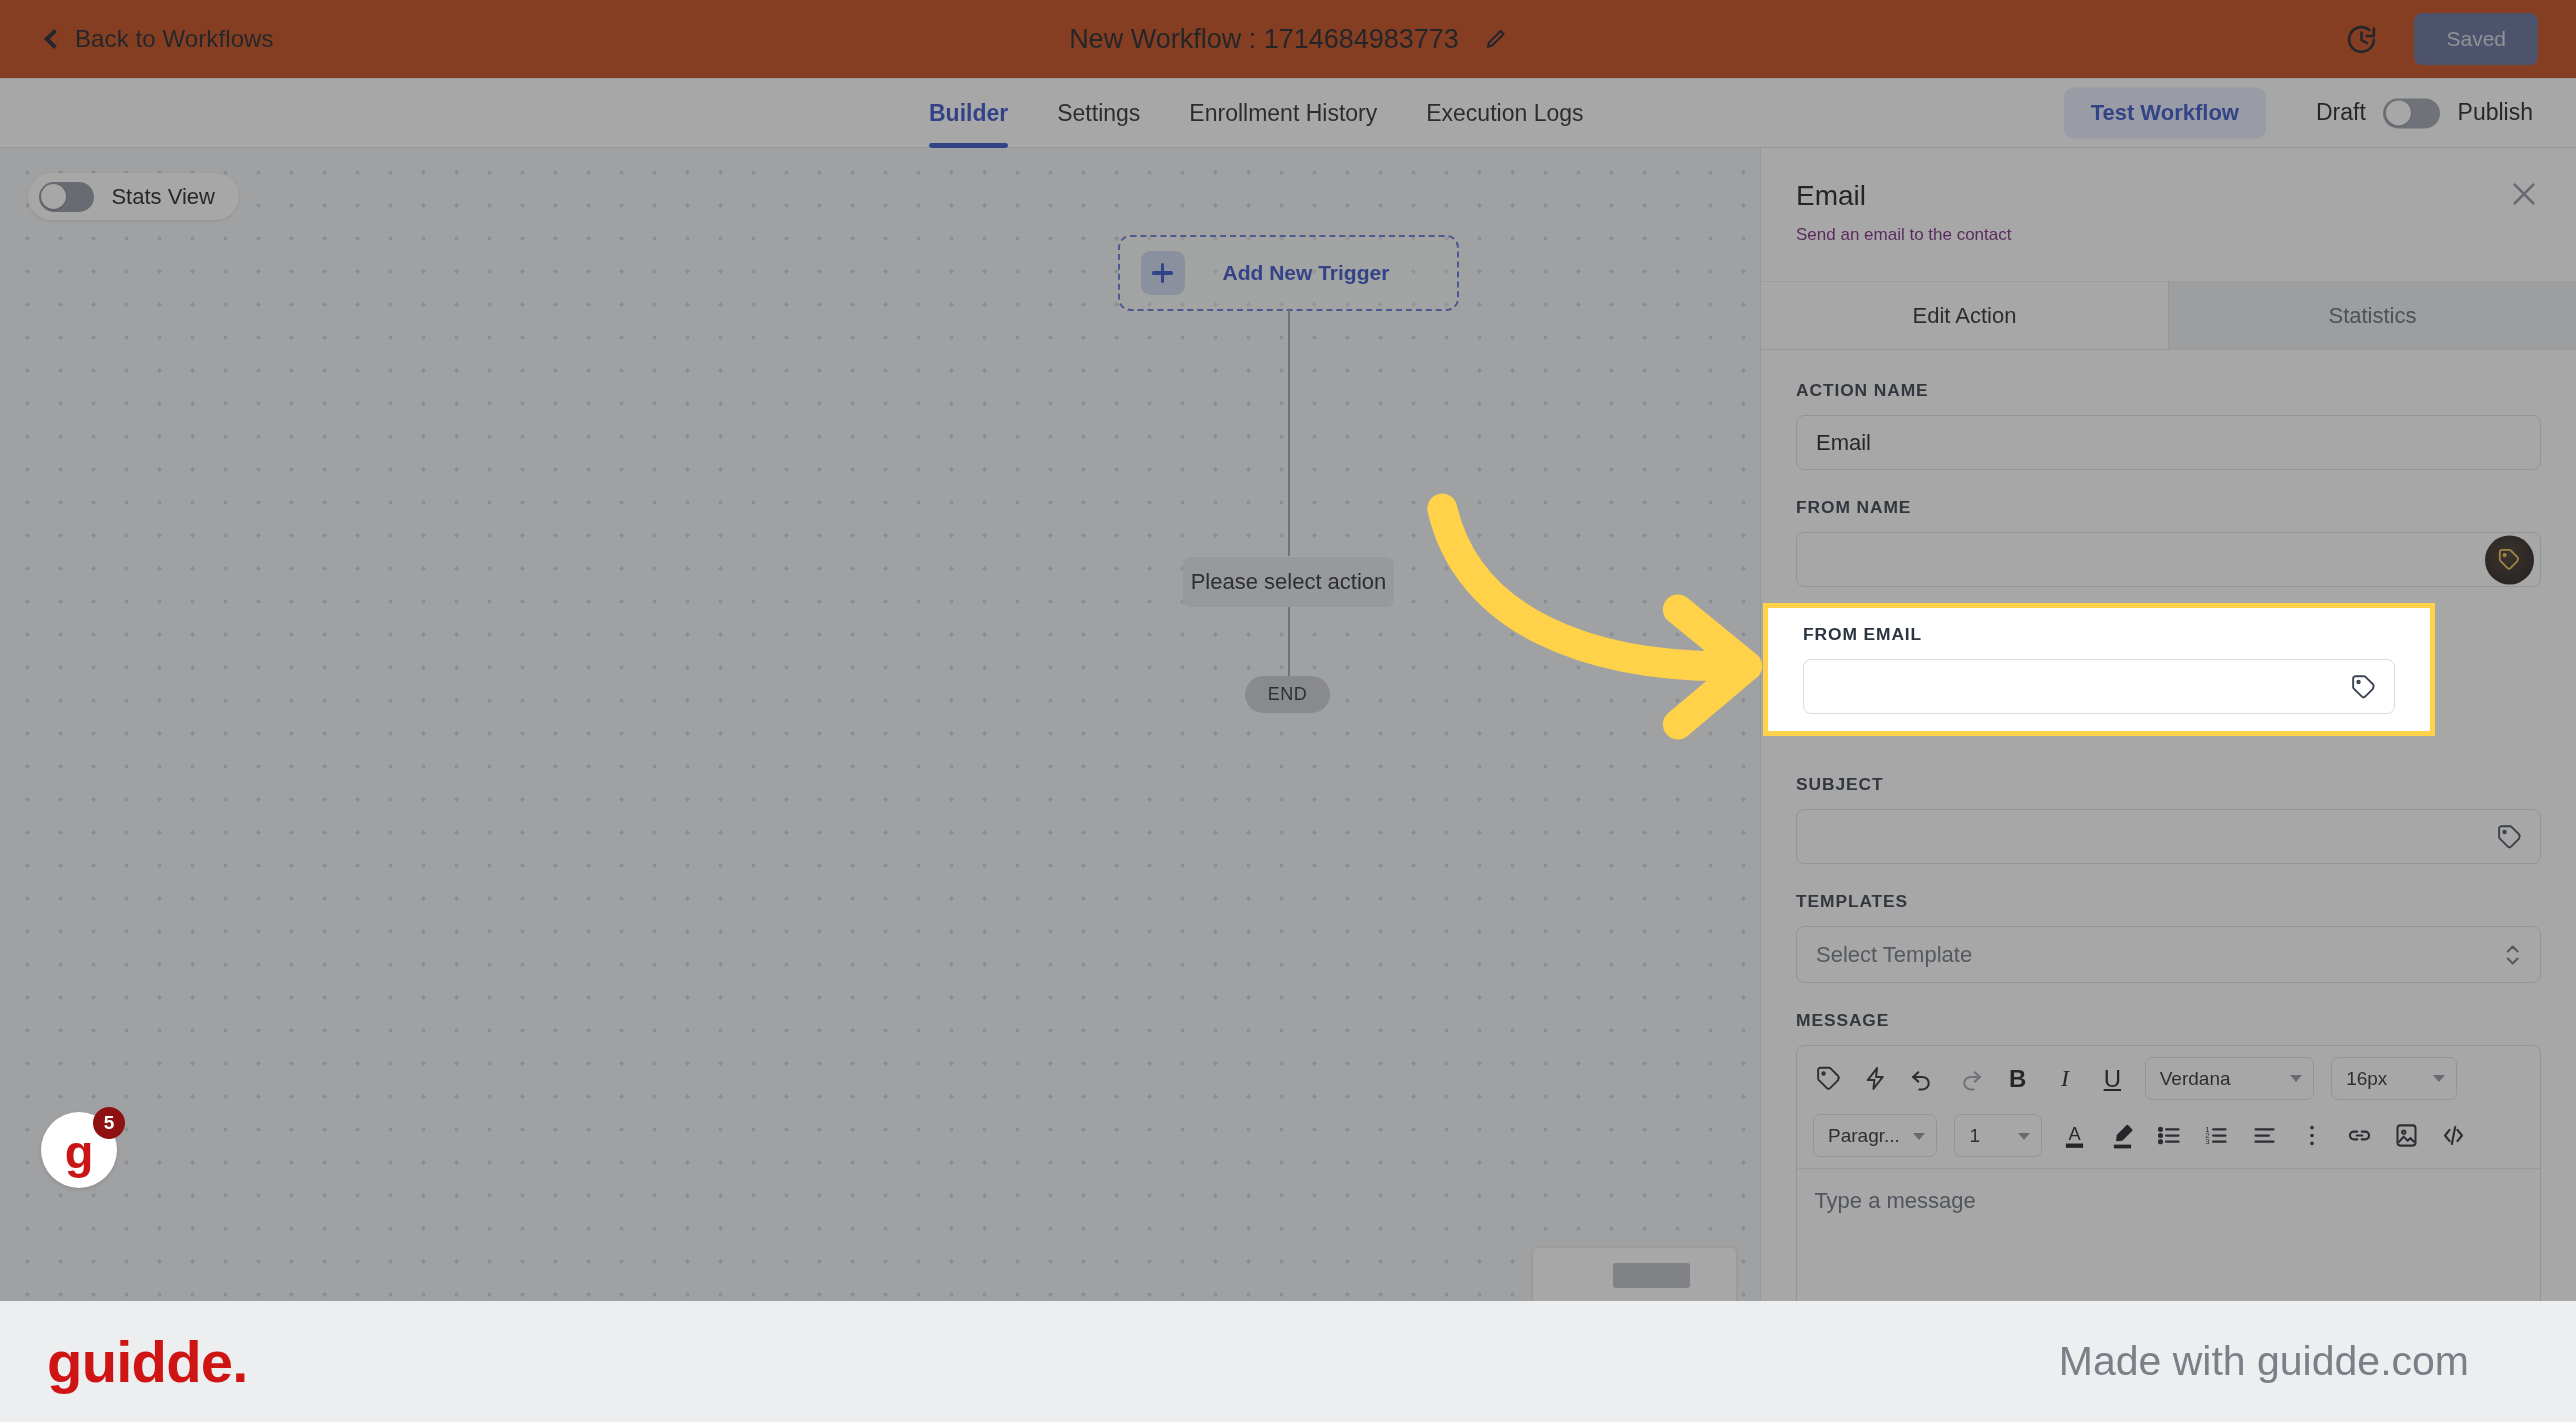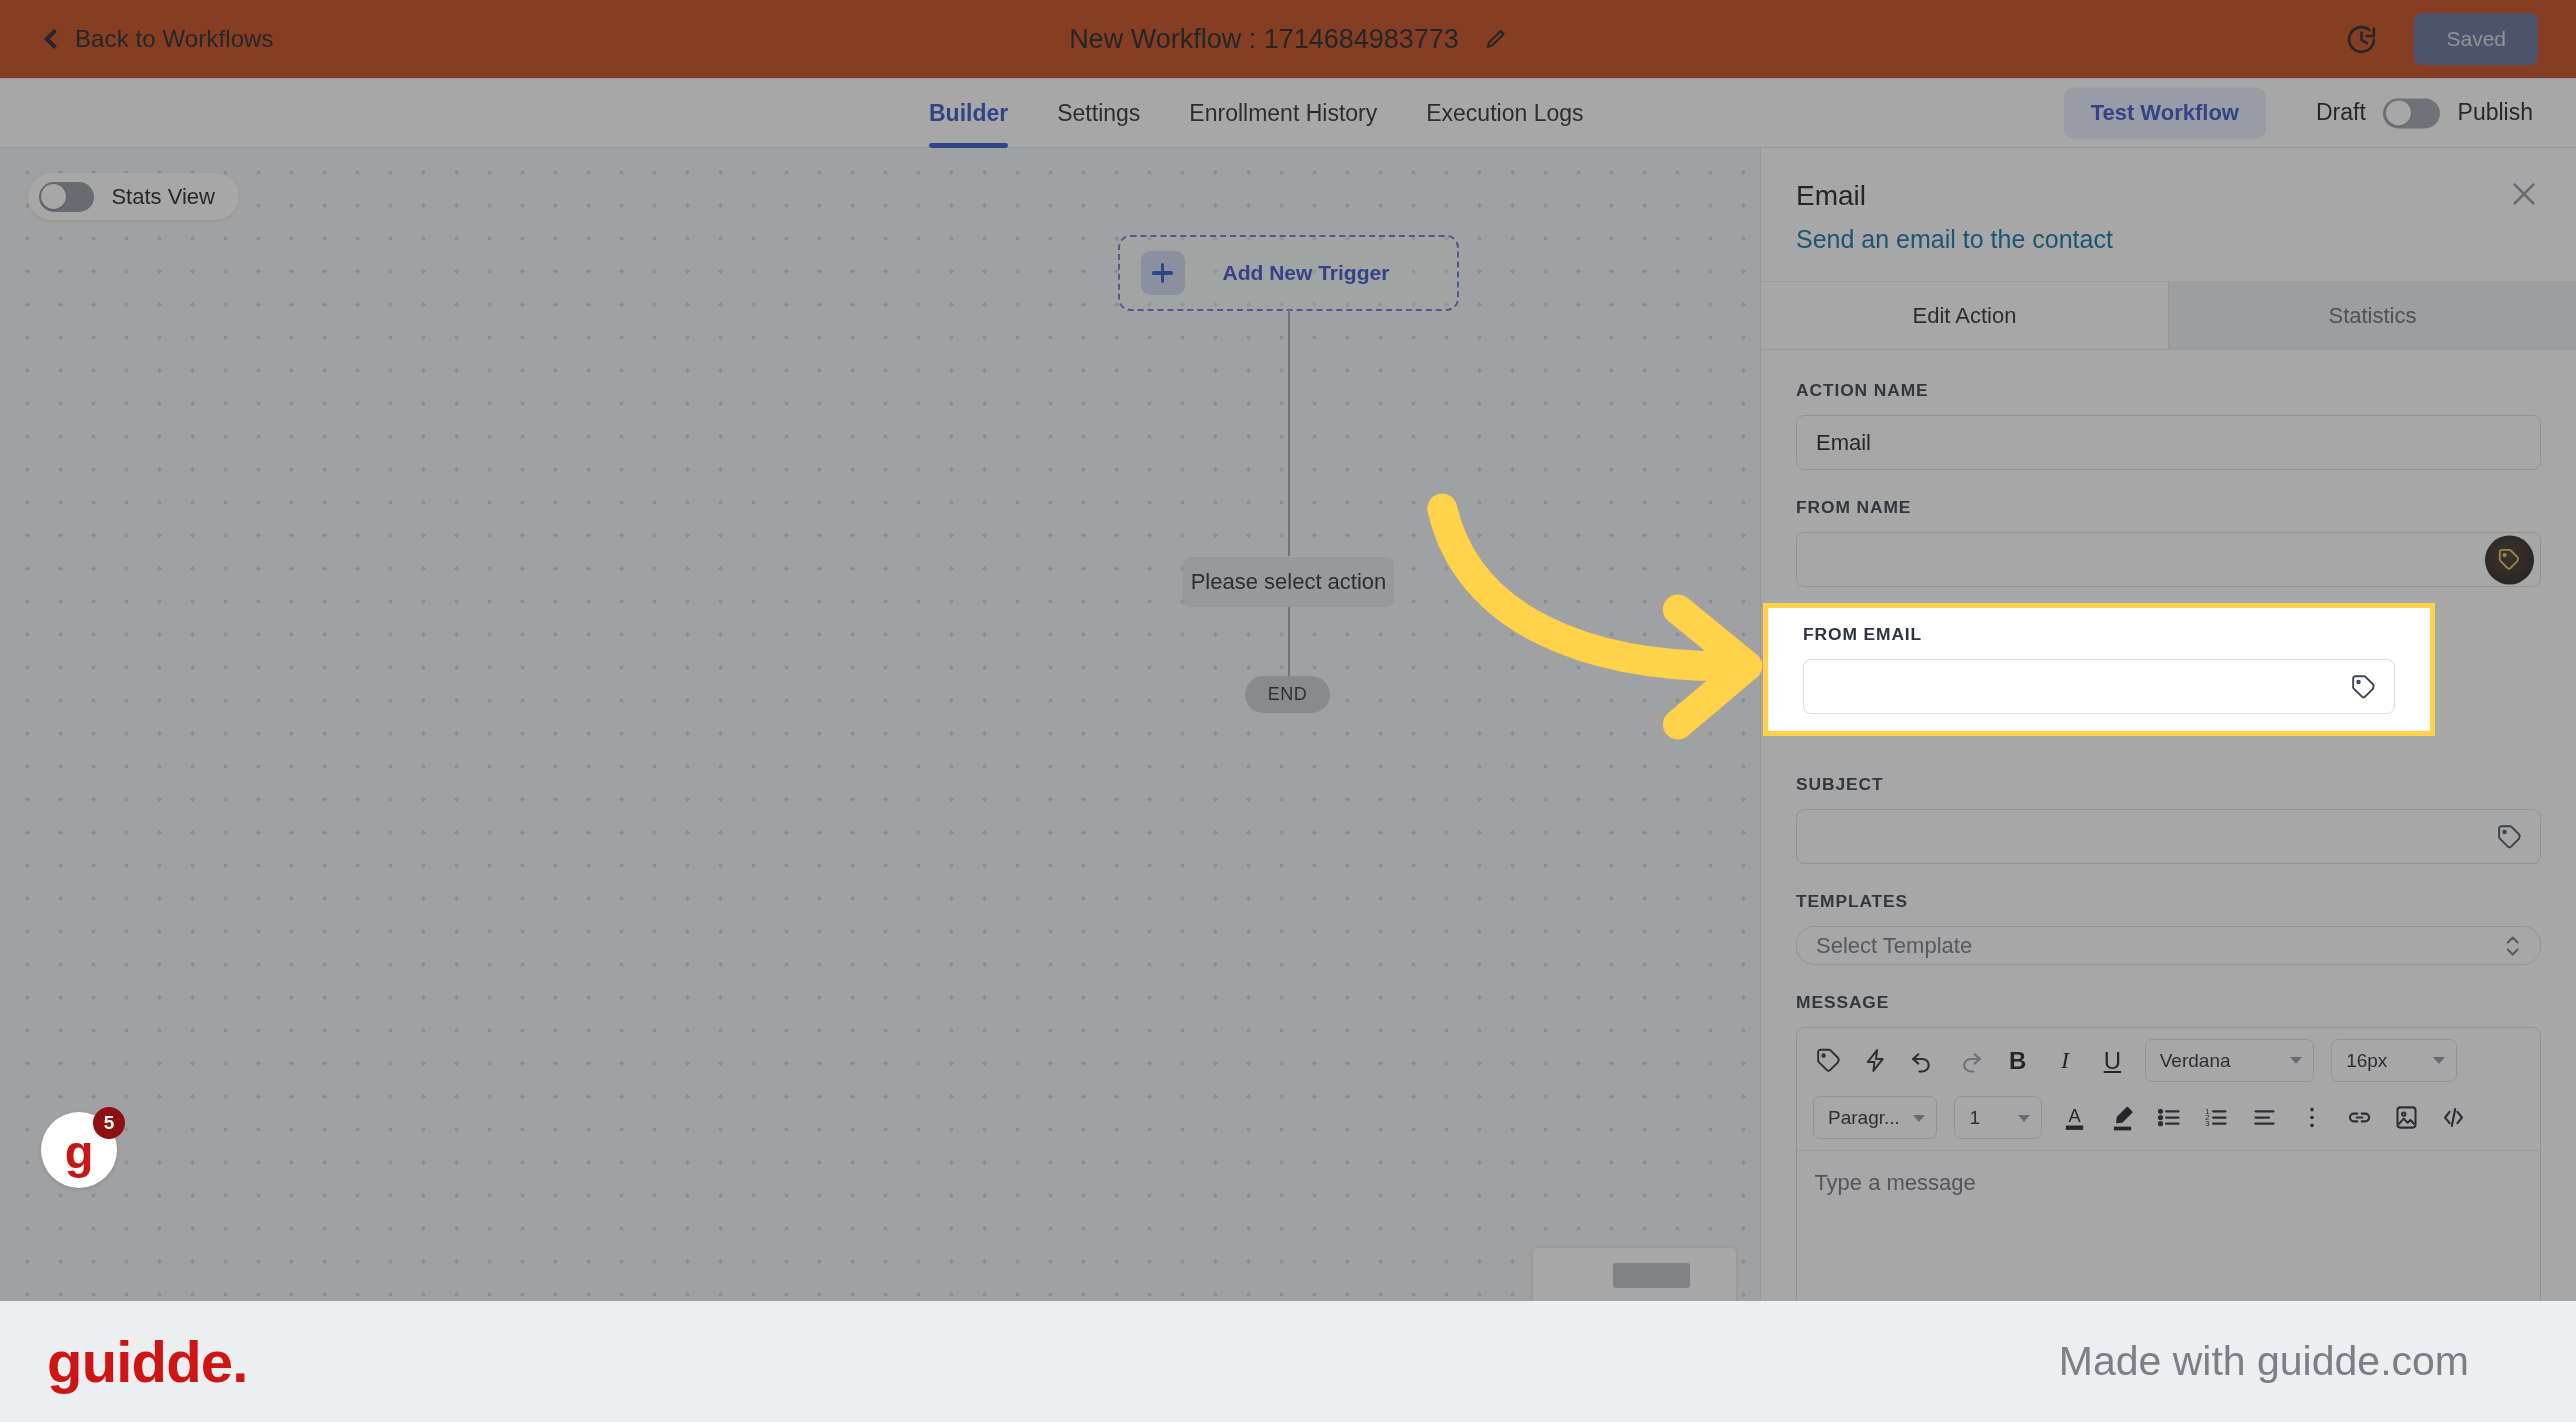--- a/index.html
+++ b/index.html
@@ -238,21 +238,21 @@
     width: 816px; height: 1153px;
     background: #ffffff;
     border-left: 0.8px solid #e4e6eb;
     overflow: hidden;
   }
   .panel-head {
     position: relative; padding: 32px 35px 0 35px; height: 134px;
     border-bottom: 0.8px solid #eceef1;
   }
   .panel-title { font-size: 28px; color: #10131a; font-weight: 400; }
-  .panel-sub { font-size: 25px; color: #0369a1; margin-top: 12.6px; }
+  .panel-sub { font-size: 17px; color: #701a75; margin-top: 12.6px; }
   .panel-close {
     position: absolute; right: 36px; top: 30px;
     width: 32px; height: 32px; cursor: pointer;
   }
   .panel-tabs {
     display: flex; height: 68px; border-bottom: 0.8px solid #e4e6eb;
   }
   .ptab {
     flex: 1; display: flex; align-items: center; justify-content: center;
     font-size: 22px; color: #1c1f26; cursor: pointer;
@@ -283,22 +283,22 @@
     width: 27px; height: 27px; cursor: pointer;
   }
   .click-dot {
     position: absolute; right: 6.3px; top: 50%;
     transform: translateY(-50%);
     width: 49px; height: 49px; border-radius: 50%;
     background: radial-gradient(circle at 45% 40%, #3a2d24 0%, #211913 60%, #130e0a 100%);
     display: flex; align-items: center; justify-content: center;
   }
   .select-box {
-    position: relative; height: 39px;
-    border: 0.8px solid #d9dce1; border-radius: 18px;
+    position: relative; height: 57px;
+    border: 0.8px solid #d9dce1; border-radius: 8px;
     background: #ffffff;
     display: flex; align-items: center; padding: 0 19px;
     cursor: pointer;
   }
   .select-box .ph { font-size: 22px; color: #6b7280; }
   .updown {
     position: absolute; right: 19px; top: 50%;
     transform: translateY(-50%);
     width: 17.4px; height: 28px;
   }

